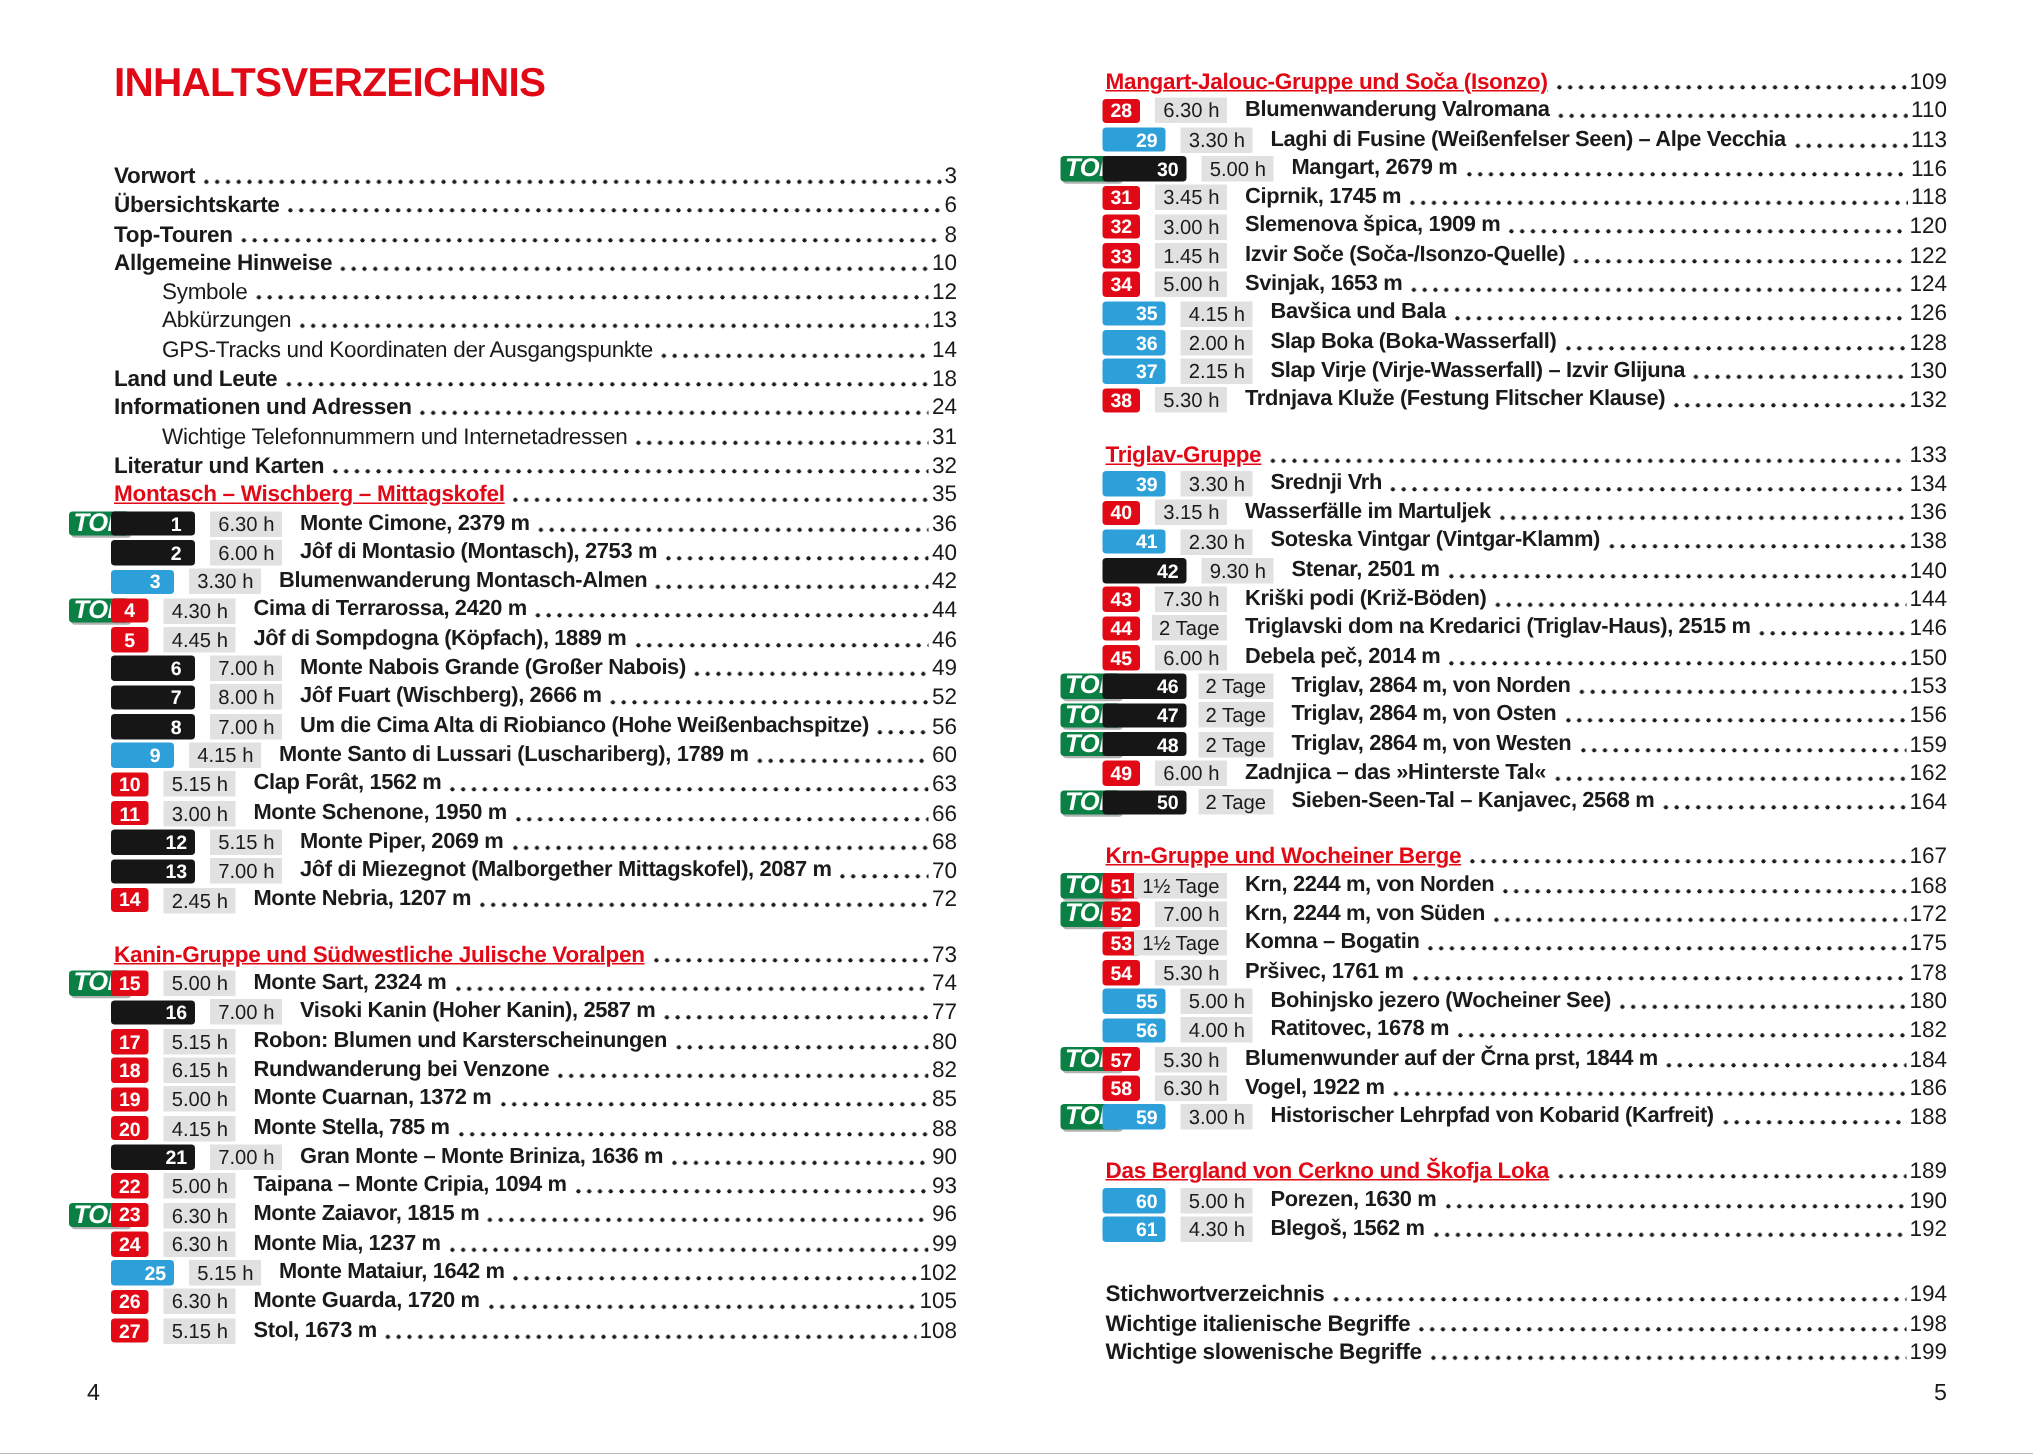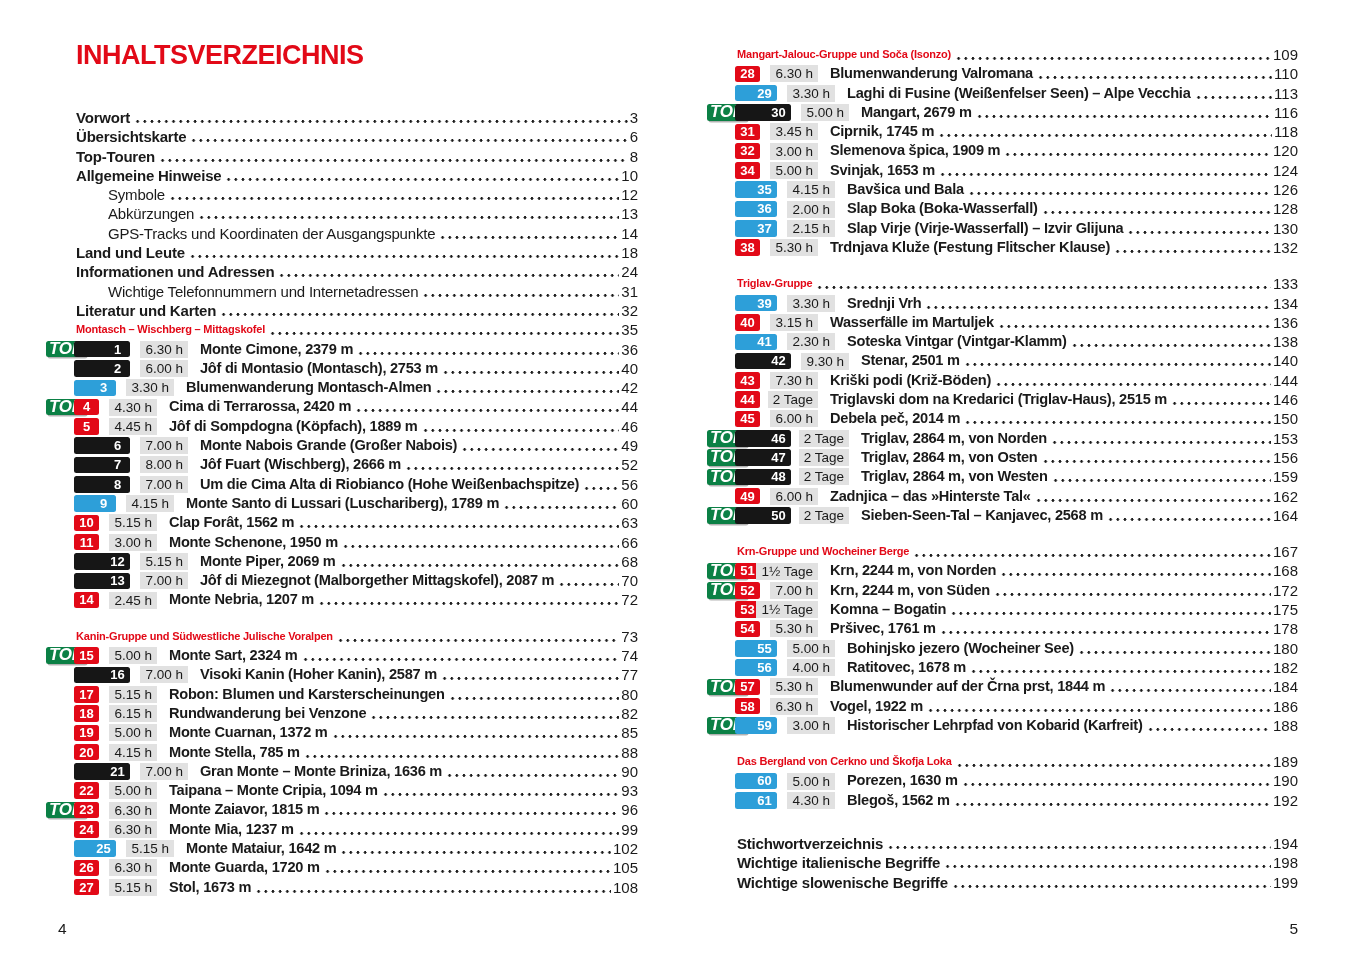--- a/index.html
+++ b/index.html
@@ -17,21 +17,21 @@
   }
   .block{margin-top:0;}
   .block + .block{margin-top:17px;}
   .back-block{margin-top:24px;}
   .row{display:flex;align-items:center;height:19.3px;font-size:15px;line-height:19.3px;}
   .entry{padding-left:30px;}
   .entry .label{font-weight:bold;white-space:nowrap;letter-spacing:-0.2px;}
   .entry.indent{padding-left:62px;}
   .entry.indent .label{font-weight:normal;}
   .sec-head{padding-left:30px;}
-  .sec-head .label{color:var(--red);font-weight:bold;white-space:nowrap;letter-spacing:-0.2px;font-size:11px;}
+  .sec-head .label{color:var(--red);font-weight:bold;white-space:nowrap;letter-spacing:-0.2px;font-size:15px;text-decoration:underline;}
   .top-slot{width:28px;flex:0 0 28px;display:flex;justify-content:flex-start;}
   .top-badge{
     background:var(--green);color:#fff;font-weight:bold;font-style:italic;
     font-size:17px;line-height:16.5px;height:16.5px;padding:0 3px;border-radius:2.5px;
     letter-spacing:-0.3px;box-shadow:1.5px 1.5px 0 rgba(0,0,0,0.3);
   }
   .num{
     flex:0 0 25px;width:25px;height:16.5px;border-radius:2.5px;color:#fff;
     font-weight:bold;font-size:13px;display:flex;align-items:center;justify-content:center;
     margin-right:8px;
@@ -470,20 +470,30 @@
             <span class="num red">32</span>
             <span class="time-wrap">
               <span class="time">3.00 h</span>
             </span>
             <span class="tour-title">Slemenova špica, 1909 m</span>
             <span class="dots"></span>
             <span class="pg">120</span>
           </div>
           <div class="row tour">
             <span class="top-slot"></span>
+            <span class="num red">33</span>
+            <span class="time-wrap">
+              <span class="time">1.45 h</span>
+            </span>
+            <span class="tour-title">Izvir Soče (Soča-/Isonzo-Quelle)</span>
+            <span class="dots"></span>
+            <span class="pg">122</span>
+          </div>
+          <div class="row tour">
+            <span class="top-slot"></span>
             <span class="num red">34</span>
             <span class="time-wrap">
               <span class="time">5.00 h</span>
             </span>
             <span class="tour-title">Svinjak, 1653 m</span>
             <span class="dots"></span>
             <span class="pg">124</span>
           </div>
           <div class="row tour">
             <span class="top-slot"></span>

